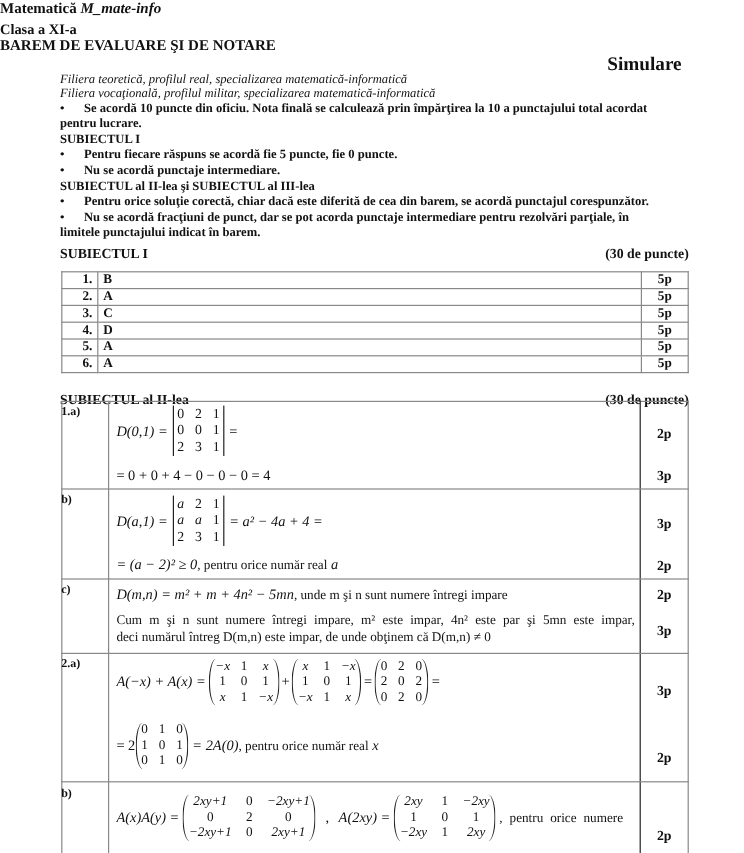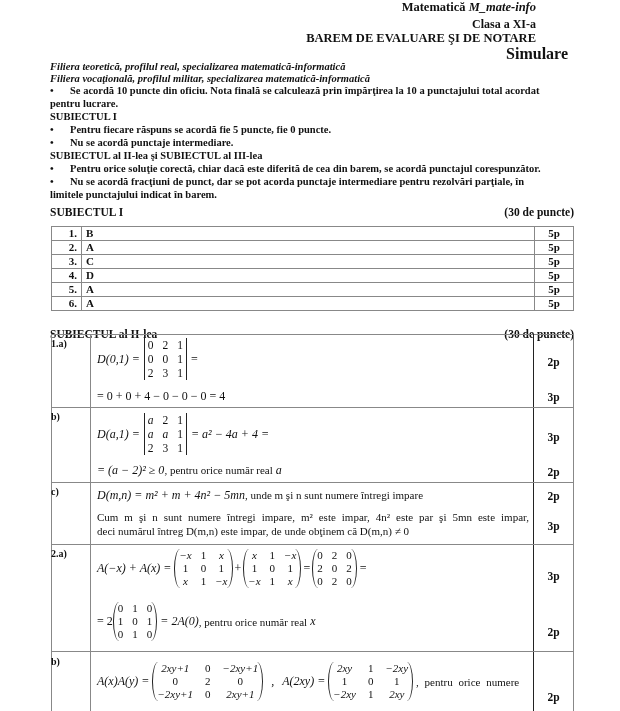--- a/index.html
+++ b/index.html
@@ -2,28 +2,28 @@
 <html><head>
 <meta charset="utf-8">
 <style>
   html, body { margin: 0; padding: 0; background: #ffffff; }
   body {
     width: 620px; height: 711px; overflow: hidden; position: relative;
     font-family: "Liberation Serif", "DejaVu Serif", serif;
     color: #111; font-size: 11px;
   }
   .page { position: absolute; left: 0; top: 0; width: 620px; height: 711px; }
-  .center { position: absolute; left: 0; width: 536px; text-align: right; font-weight: bold; }
+  .center { position: absolute; left: 0; width: 536px; text-align: left; font-weight: bold; }
   .t1 { top: 0px; font-size: 12.5px; }
   .t1 i { font-weight: bold; }
   .t2 { top: 17px; font-size: 12px; }
   .t3 { top: 31px; font-size: 12.5px; }
   .sim { position: absolute; right: 52px; top: 45px; font-weight: bold; font-size: 16px; }
   .line { position: absolute; left: 50px; width: 525px; font-size: 10.5px; line-height: 13px; }
-  .it { font-style: italic; font-weight: bold; }
+  .it { font-style: italic; font-weight: normal; }
   .bold { font-weight: bold; }
   .bullet { display: inline-block; width: 20px; }
   .just { text-align: justify; text-align-last: left; }
   .sechead { position: absolute; left: 50px; width: 524px; font-weight: bold; font-size: 11.5px; }
   .sechead .r { position: absolute; right: 0; top: 0; }
 
   table.t { position: absolute; left: 51px; width: 523px; border-collapse: collapse; font-weight: bold; font-size: 11px; }
   table.t td { border: 1px solid #888; padding: 0 4px; height: 13px; line-height: 13px; }
   table.t td.n { width: 21px; text-align: right; padding-right: 4px; }
   table.t td.p { width: 30px; text-align: center; border-left: 1px solid #222; }

